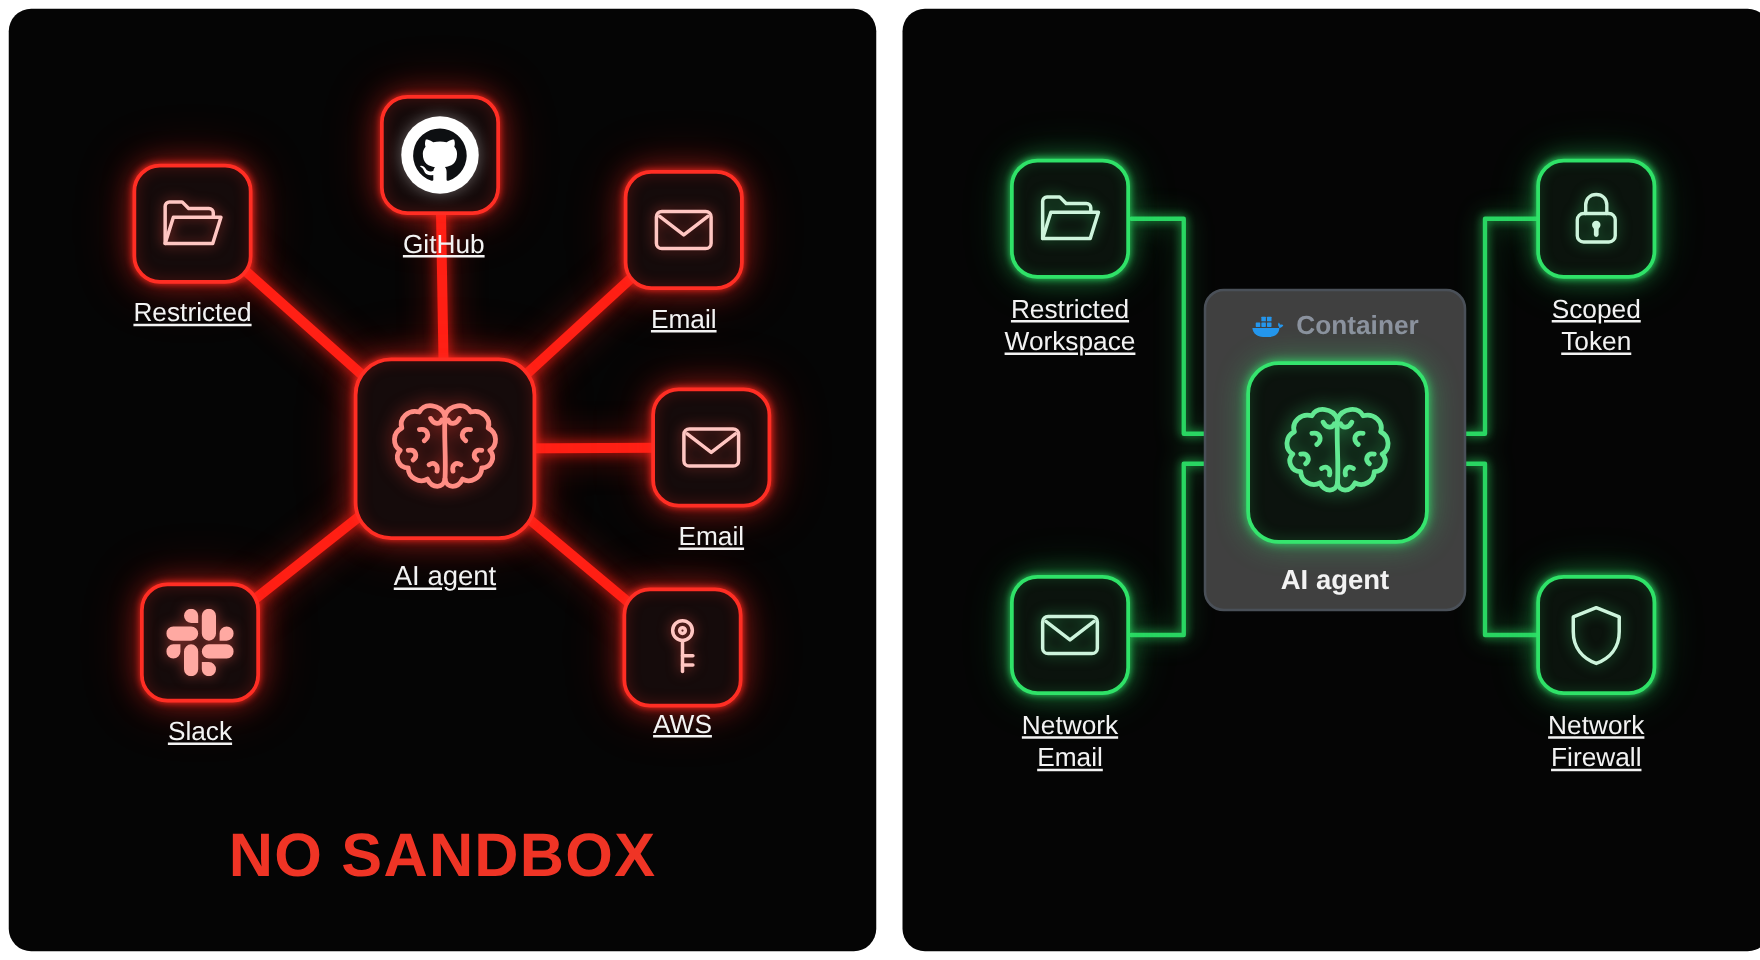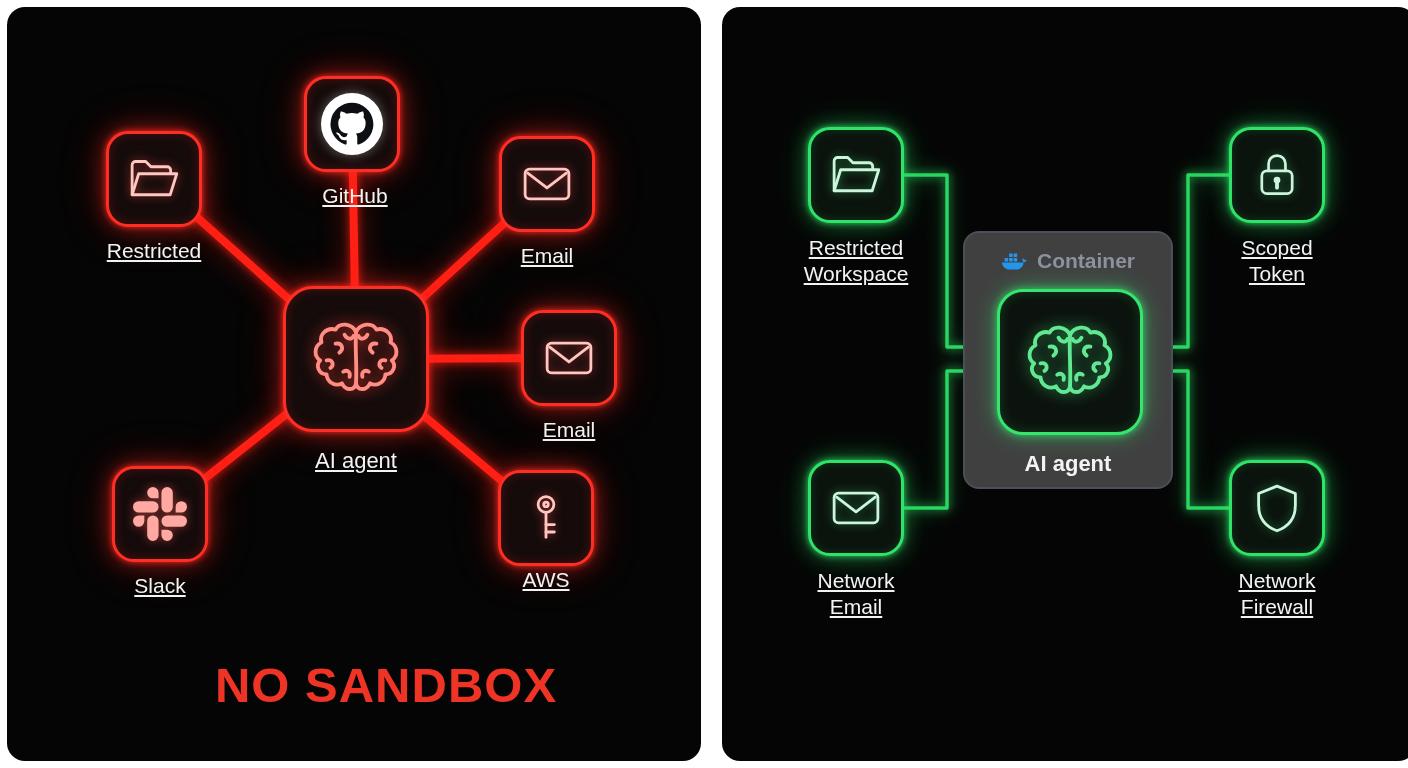--- a/index.html
+++ b/index.html
@@ -94,21 +94,21 @@
   }
   .l-agent-right {
     position:absolute; left:0; top:218px; width:100%; text-align:center;
     color:#f3f3f3; font-size:22px;
   }
 
   .panel-title {
     position:absolute; left:0; top:650px; width:100%; text-align:center; z-index:2;
     font-size:49px; font-weight:bold; letter-spacing:1px;
   }
-  #title-left  { color:#ef3425;margin-left:32px; }
+  #title-left  { color:#ef3425; }
   #title-right { color:#21e25b; }
 
   svg { display:block; }
 </style>
 </head>
 <body>
 
 <div class="panel" id="panel-left">
 
   <svg class="lines lines-red" width="694" height="754">

